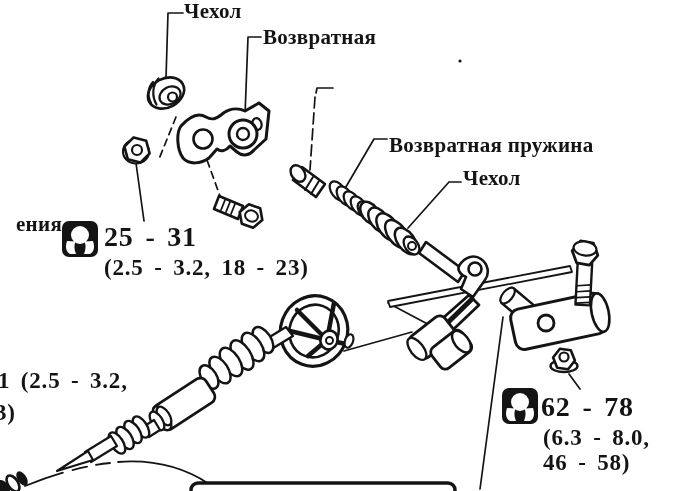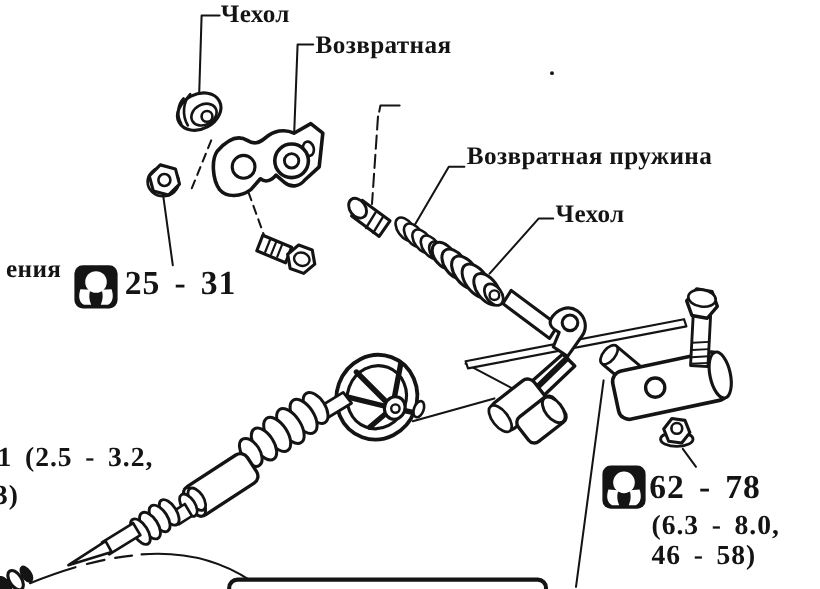--- a/index.html
+++ b/index.html
@@ -207,25 +207,26 @@
       <circle cx="520" cy="402" r="9" fill="var(--paper)"></circle>
       <path fill="var(--paper)" d="M507,408 C505,414 506,419 510,421 L516,421 C514,416 514,412 515.5,408.5 Z"></path>
       <path fill="var(--paper)" d="M533,408 C535,414 534,419 530,421 L524,421 C526,416 526,412 524.5,408.5 Z"></path>
     </g>
 
     <circle class="kf" cx="460" cy="61" r="1.6"></circle>
   </svg>
 
   <div class="lbl" style="left:184px;top:1px">Чехол</div>
   <div class="lbl" style="left:263px;top:27px">Возвратная</div>
-  <div class="lbl" style="left:389px;top:120px">Возвратная пружина</div>
+  <div class="lbl" style="left:389px;top:135px">Возвратная пружина</div>
   <div class="lbl" style="left:463px;top:168px">Чехол</div>
-  <div class="lbl" style="left:5px;top:214px">ения</div>
+  <div class="lbl" style="left:16px;top:214px">ения</div>
 
   <div class="num" style="left:104px;top:223px">25 - 31</div>
+  <div class="num sub" style="left:104px;top:256px">(2.5 - 3.2, 18 - 23)</div>
 
   <div class="num sub" style="left:-2px;top:369px">1 (2.5 - 3.2,</div>
   <div class="num sub" style="left:-5px;top:401px">3)</div>
 
   <div class="num" style="left:541px;top:393px">62 - 78</div>
   <div class="num sub" style="left:543px;top:426px">(6.3 - 8.0,</div>
   <div class="num sub" style="left:543px;top:451px">46 - 58)</div>
 
 </div>
 

